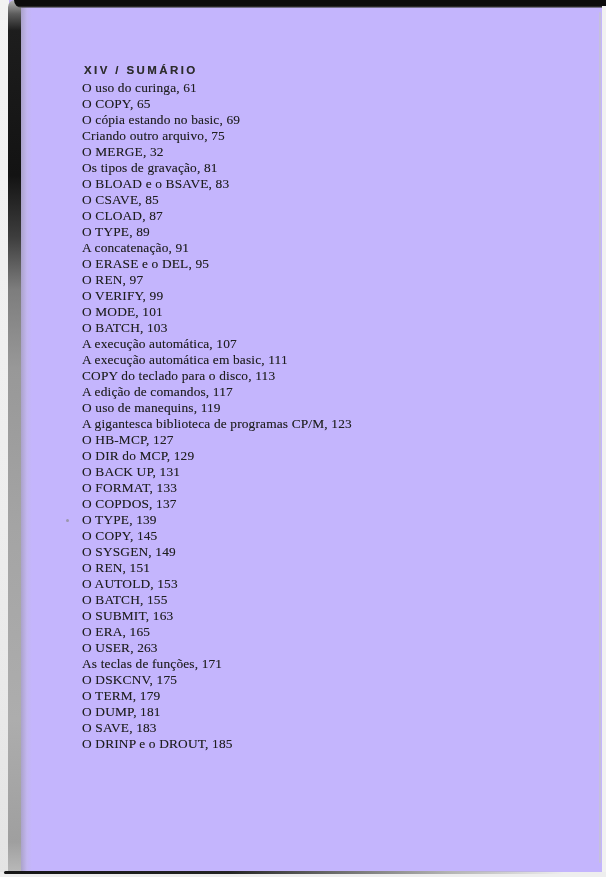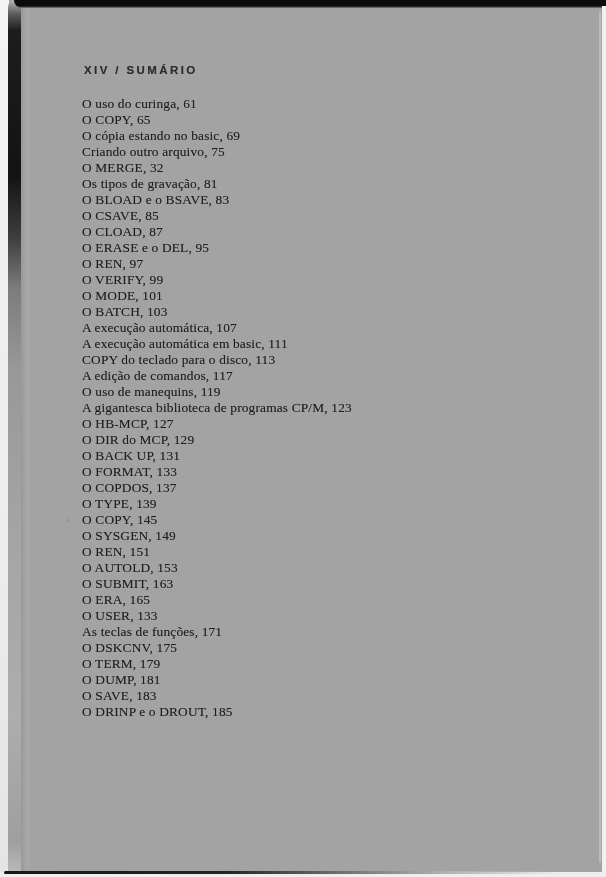--- a/index.html
+++ b/index.html
@@ -1,18 +1,18 @@
 <!DOCTYPE html>
 <html><head>
 <meta charset="utf-8">
 <style>
   html,body{margin:0;padding:0;background:#e9e9e9;}
   .scan{
     position:relative;width:606px;height:877px;overflow:hidden;
-    background:#a3a3a3;font-family:"Liberation Serif",serif;
+    background:#c4b5fd;font-family:"Liberation Serif",serif;
   }
   
   .scanner-left{
     position:absolute;left:0;top:0;bottom:0;width:9px;
     background:linear-gradient(180deg,#f3f3f3,#ededed 60%,#e4e4e4);
   }
   
   .spine{
     position:absolute;left:8px;top:0;bottom:0;width:13px;border-top-left-radius:7px;
     background:linear-gradient(180deg,
@@ -40,21 +40,21 @@
     position:absolute;left:4px;bottom:3px;height:3px;width:560px;border-radius:2px;
     background:linear-gradient(90deg,#161616 0%,#242424 40%,#6f6f6f 60%,#b5b5b5 80%,rgba(220,220,220,0));
   }
   .page-header{
     position:absolute;left:84px;top:64px;
     font-family:"Liberation Sans",sans-serif;font-size:11.5px;font-weight:bold;
     letter-spacing:2.4px;color:#2d2d2d;text-shadow:0 0 0.5px rgba(40,40,40,0.5);
     white-space:nowrap;
   }
   .toc{
-    position:absolute;left:82px;top:96px;
+    position:absolute;left:82px;top:80px;
     font-size:13.4px;line-height:16px;color:#1f1f1f;
     white-space:nowrap;letter-spacing:0.15px;
     text-shadow:0 0 0.4px rgba(30,30,30,0.4);
   }
   .toc-line{height:16px;}
   
   .artifact-dot{
     position:absolute;left:66px;top:519px;width:3px;height:3px;border-radius:50%;
     background:#8a8a8a;opacity:0.7;
   }
@@ -77,20 +77,22 @@
   <div class="toc">
       <div class="toc-line">O uso do curinga, 61</div>
       <div class="toc-line">O COPY, 65</div>
       <div class="toc-line">O cópia estando no basic, 69</div>
       <div class="toc-line">Criando outro arquivo, 75</div>
       <div class="toc-line">O MERGE, 32</div>
       <div class="toc-line">Os tipos de gravação, 81</div>
       <div class="toc-line">O BLOAD e o BSAVE, 83</div>
       <div class="toc-line">O CSAVE, 85</div>
       <div class="toc-line">O CLOAD, 87</div>
+      <div class="toc-line">O TYPE, 89</div>
+      <div class="toc-line">A concatenação, 91</div>
       <div class="toc-line">O ERASE e o DEL, 95</div>
       <div class="toc-line">O REN, 97</div>
       <div class="toc-line">O VERIFY, 99</div>
       <div class="toc-line">O MODE, 101</div>
       <div class="toc-line">O BATCH, 103</div>
       <div class="toc-line">A execução automática, 107</div>
       <div class="toc-line">A execução automática em basic, 111</div>
       <div class="toc-line">COPY do teclado para o disco, 113</div>
       <div class="toc-line">A edição de comandos, 117</div>
       <div class="toc-line">O uso de manequins, 119</div>
@@ -98,23 +100,24 @@
       <div class="toc-line">O HB-MCP, 127</div>
       <div class="toc-line">O DIR do MCP, 129</div>
       <div class="toc-line">O BACK UP, 131</div>
       <div class="toc-line">O FORMAT, 133</div>
       <div class="toc-line">O COPDOS, 137</div>
       <div class="toc-line">O TYPE, 139</div>
       <div class="toc-line">O COPY, 145</div>
       <div class="toc-line">O SYSGEN, 149</div>
       <div class="toc-line">O REN, 151</div>
       <div class="toc-line">O AUTOLD, 153</div>
+      <div class="toc-line">O BATCH, 155</div>
       <div class="toc-line">O SUBMIT, 163</div>
       <div class="toc-line">O ERA, 165</div>
-      <div class="toc-line">O USER, 133</div>
+      <div class="toc-line">O USER, 263</div>
       <div class="toc-line">As teclas de funções, 171</div>
       <div class="toc-line">O DSKCNV, 175</div>
       <div class="toc-line">O TERM, 179</div>
       <div class="toc-line">O DUMP, 181</div>
       <div class="toc-line">O SAVE, 183</div>
       <div class="toc-line">O DRINP e o DROUT, 185</div>
     </div>
 
   <div class="artifact-dot"></div>
 </div>

